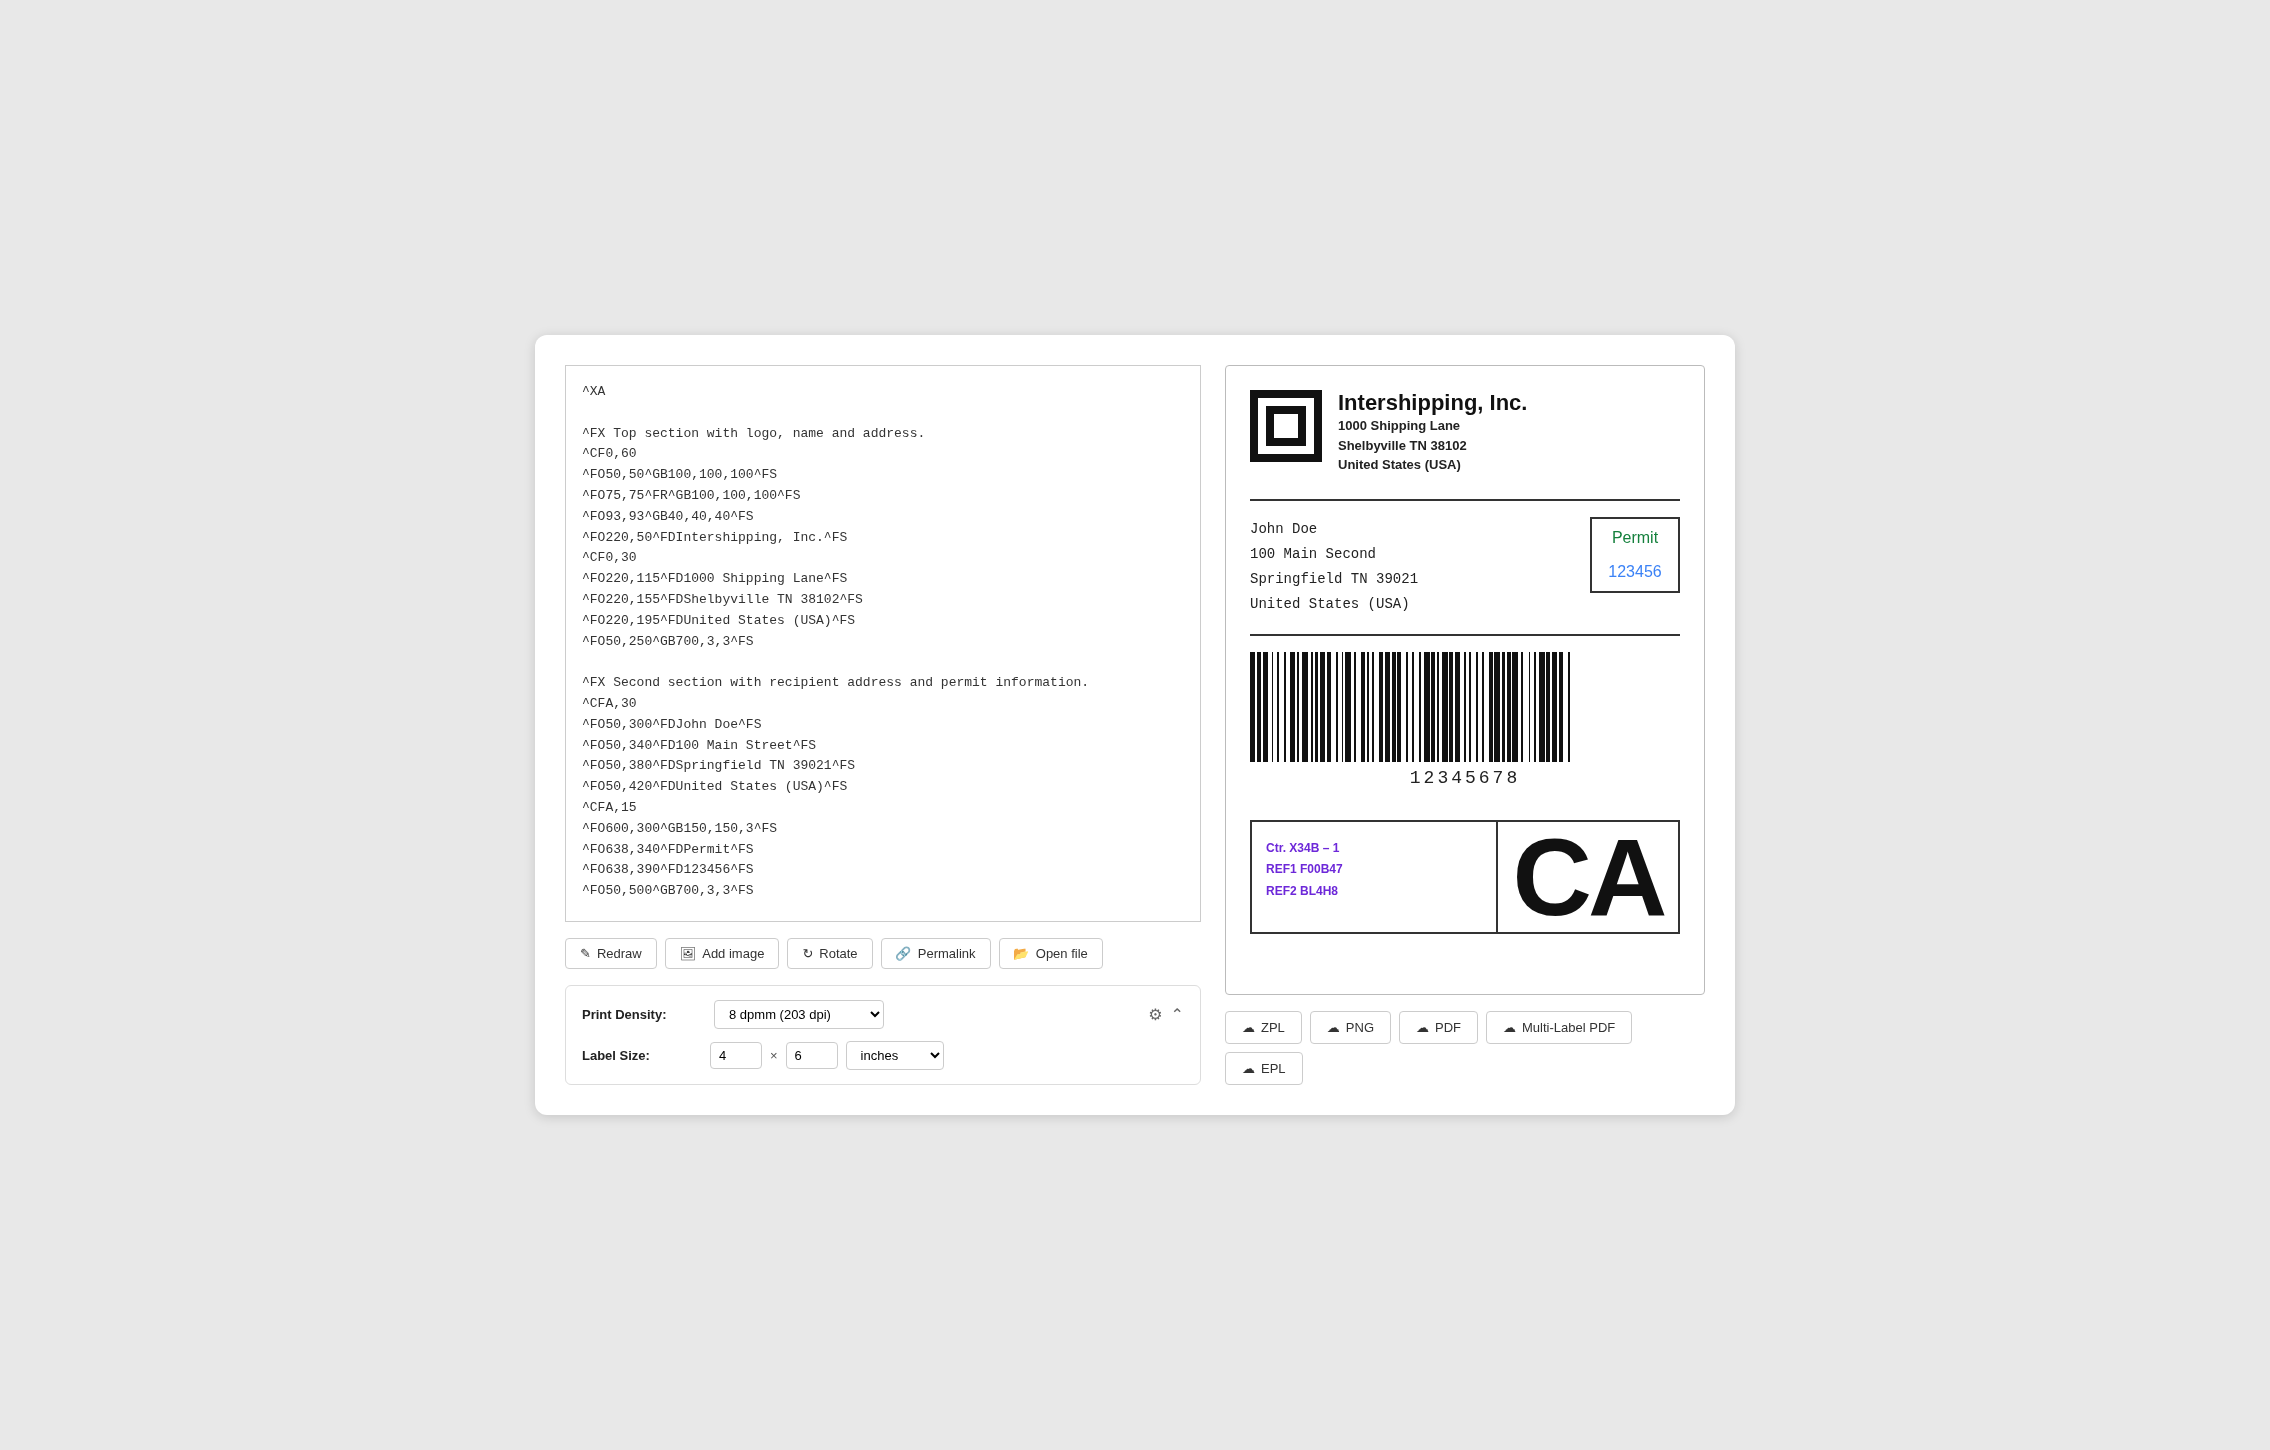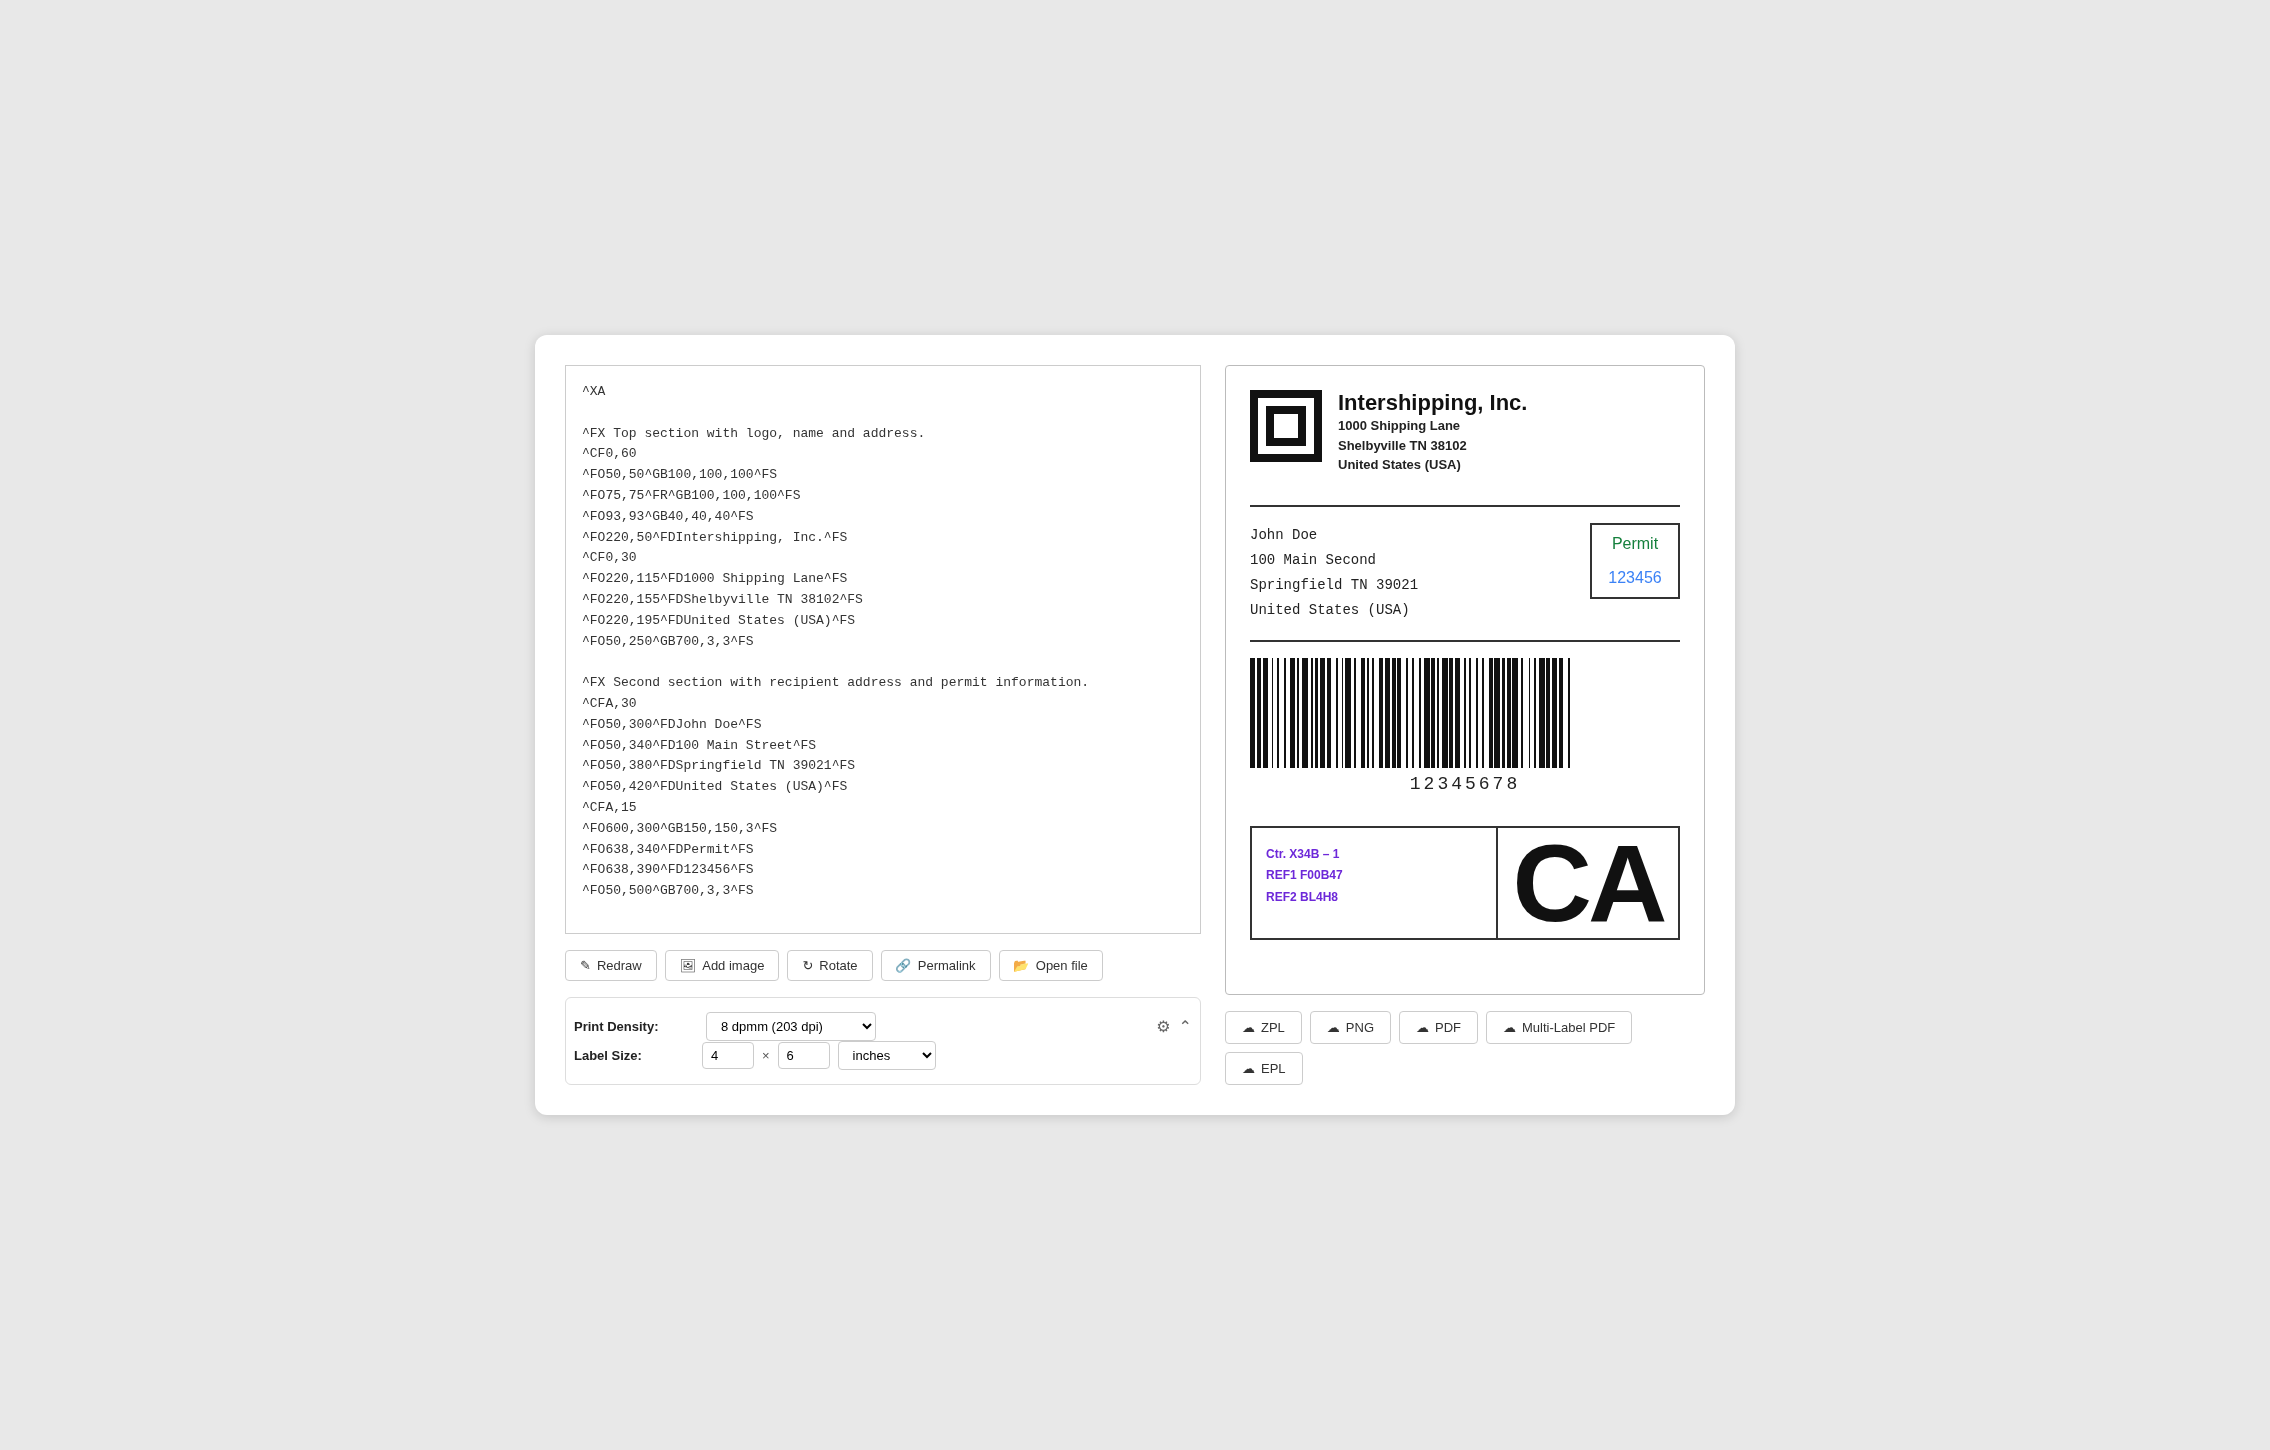--- a/index.html
+++ b/index.html
@@ -59,23 +59,24 @@
       font-size: 13px;
       cursor: pointer;
       color: #333;
     }
     .toolbar-btn .btn-icon {
       font-size: 13px;
     }
     .settings-panel {
       border: 1px solid #ddd;
       border-radius: 6px;
-      padding: 14px 8px;
+      padding: 14px 16px;
       display: flex;
       flex-direction: column;
+      gap: 12px;
     }
     .settings-row {
       display: flex;
       align-items: center;
       gap: 12px;
     }
     .settings-label {
       font-weight: 700;
       font-size: 13px;
       min-width: 120px;
@@ -126,21 +127,21 @@
       border-radius: 4px;
       padding: 24px;
       background: white;
       flex: 1;
     }
     
     .label-header {
       display: flex;
       align-items: flex-start;
       gap: 16px;
-      padding-bottom: 30px;
+      padding-bottom: 24px;
       border-bottom: 2px solid #333;
       margin-bottom: 16px;
     }
     .company-logo {
       width: 72px;
       height: 72px;
       flex-shrink: 0;
     }
     .company-info h2 {
       font-size: 22px;

